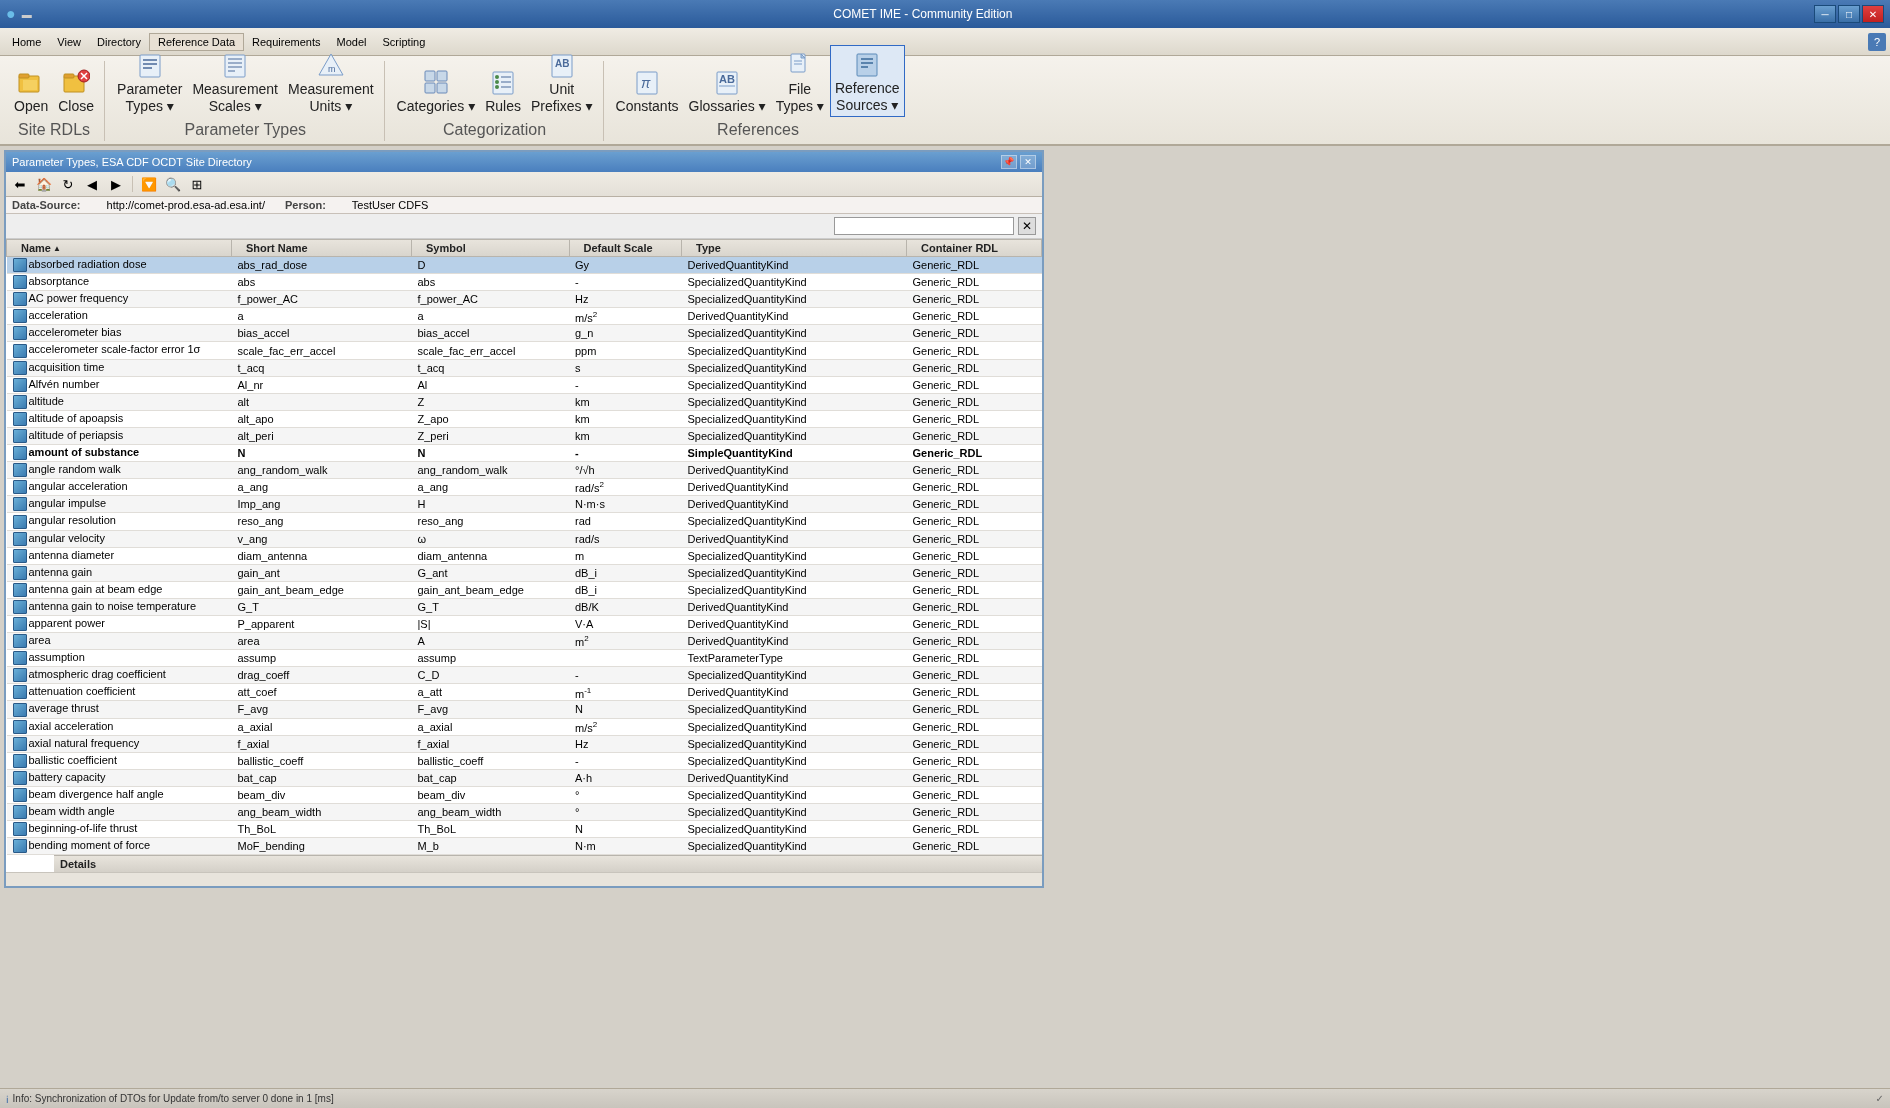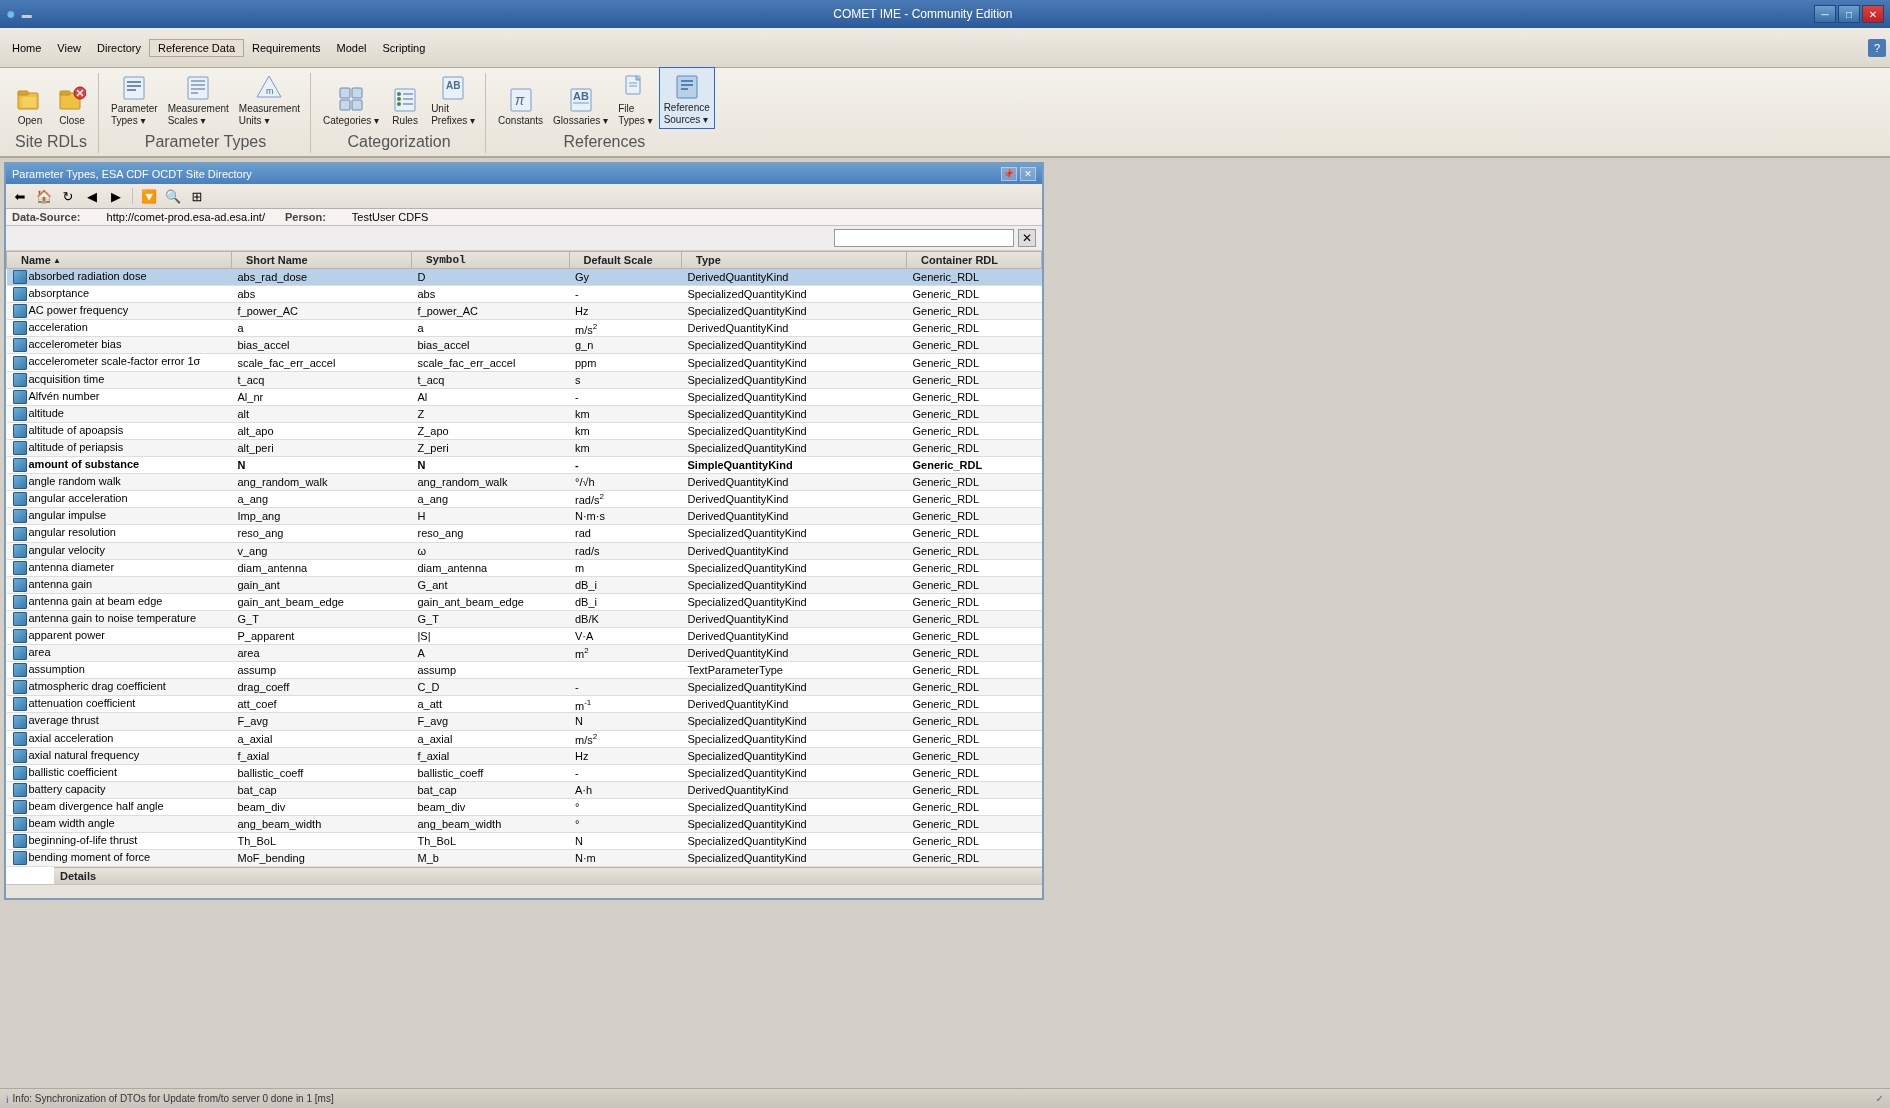--- a/index.html
+++ b/index.html
@@ -31,21 +31,21 @@
       color: white;
       font-size: 10px;
       display: flex; align-items: center; justify-content: center;
       cursor: pointer;
     }
     .title-btn.close-btn { background: linear-gradient(to bottom, #e04040, #c02020); }
 
     
     #menu-bar {
       background: linear-gradient(to bottom, #f0ece4, #ddd8cc);
-      height: 40px;
+      height: 28px;
       display: flex;
       align-items: center;
       border-bottom: 1px solid #b0a898;
       padding: 0 4px;
     }
     .menu-item {
       padding: 2px 8px;
       font-size: 11px;
       cursor: pointer;
       color: #000;
@@ -90,22 +90,22 @@
       cursor: pointer;
       padding: 2px 4px;
       min-width: 40px;
     }
     .toolbar-icon {
       width: 32px; height: 32px;
       display: flex; align-items: center; justify-content: center;
       font-size: 18px;
     }
     .toolbar-label {
-      font-size: 10px;
-      text-align: left;
+      font-size: 14px;
+      text-align: center;
       color: #222;
       line-height: 1.2;
     }
 
     
     #doc-panel {
       background: white;
       border: 2px solid #7a9cbf;
       margin: 0;
       width: 1040px;
@@ -510,21 +510,21 @@
       <table>
         <thead>
           <tr>
             <th style="min-width:200px;">
               <div class="header-sort">
                 <span>Name</span>
                 <span class="sort-arrow">▲</span>
               </div>
             </th>
             <th style="min-width:160px;">Short Name</th>
-            <th style="min-width:140px;font-family:Liberation Mono, monospace;">Symbol</th>
+            <th style="min-width:140px;">Symbol</th>
             <th style="min-width:100px;">Default Scale</th>
             <th style="min-width:200px;">Type</th>
             <th style="min-width:120px;">Container RDL</th>
           </tr>
         </thead>
         <tbody id="table-body">
         <tr class="selected">
               <td><span class="row-icon"></span>absorbed radiation dose</td>
               <td>abs_rad_dose</td>
               <td>D</td>

